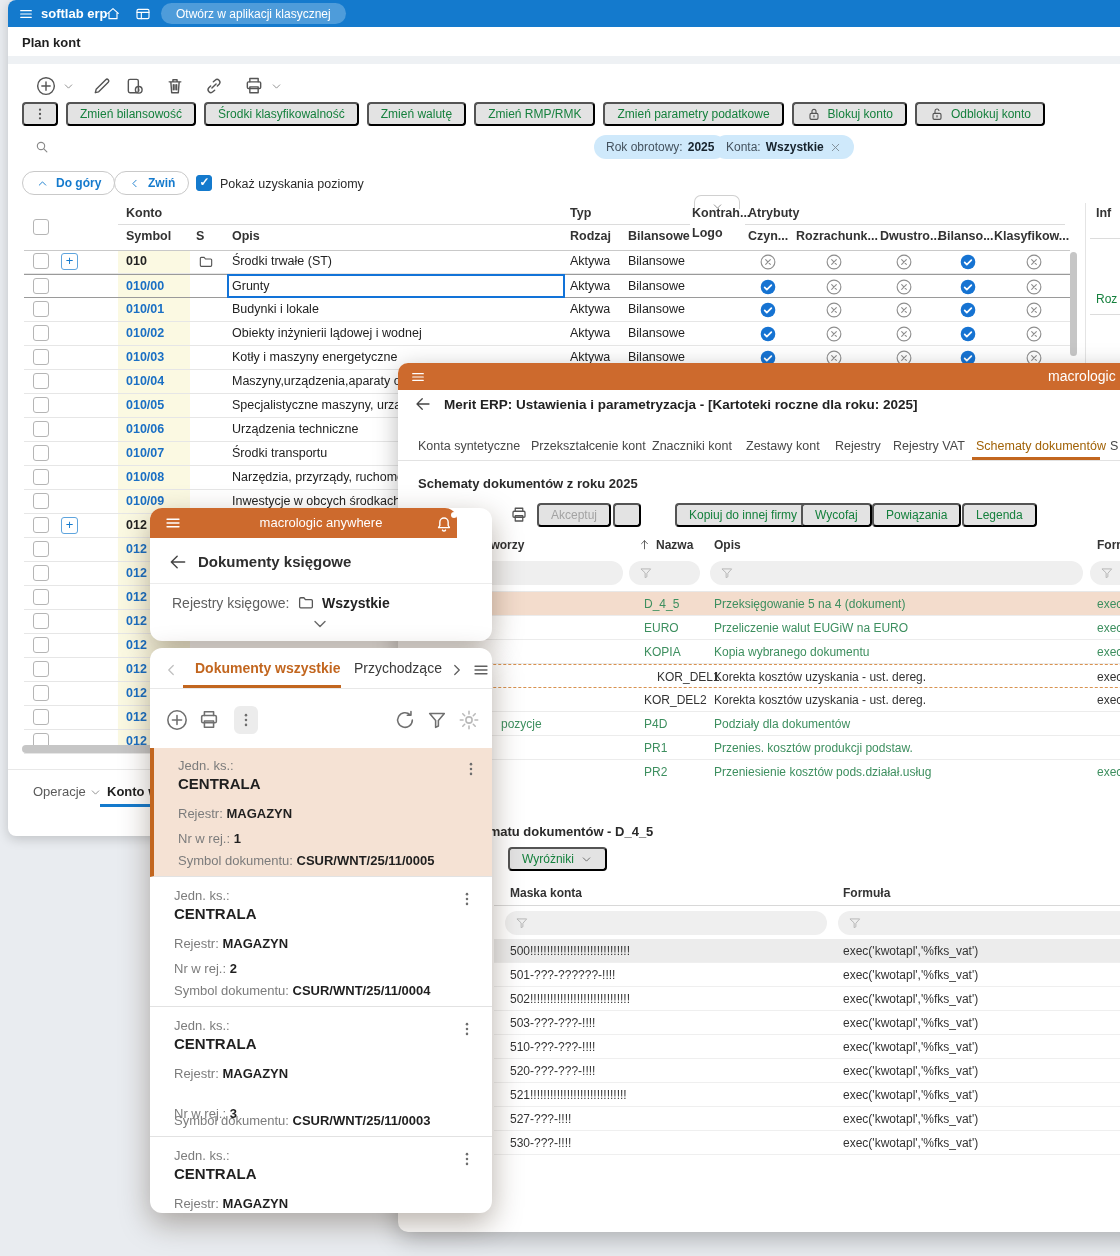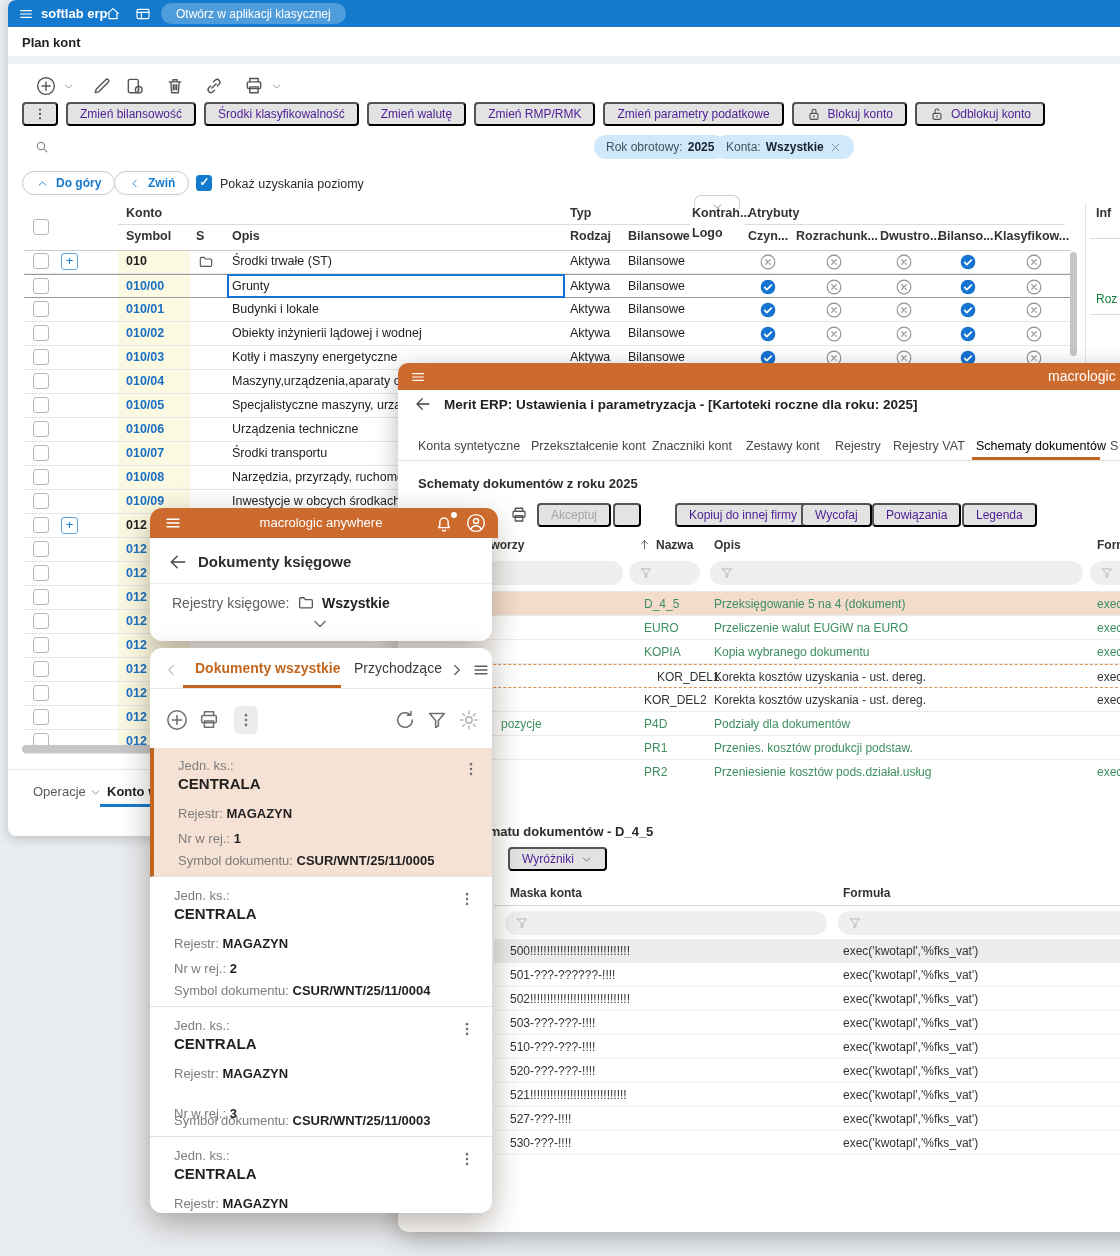--- a/index.html
+++ b/index.html
@@ -6,21 +6,21 @@
 body{font-family:"Liberation Sans",sans-serif;background:#e9ecf0}
 #stage{position:relative;width:1120px;height:1256px;background:#e9ecf0;overflow:hidden}
 .ab{position:absolute;white-space:nowrap}
 .win{position:absolute;background:#fff}
 svg.ic{display:block;fill:none;stroke:currentColor;stroke-width:1.7;stroke-linecap:round;stroke-linejoin:round}
 svg.ic.inl{display:inline-block;vertical-align:-3px}
 .i13{width:13px;height:13px}.i14{width:14px;height:14px}.i16{width:16px;height:16px}.i18{width:18px;height:18px}.i20{width:20px;height:20px}.i22{width:22px;height:22px}
 .cb{position:absolute;width:16px;height:16px;border:1.5px solid #b5b5b5;border-radius:3px;background:#fff}
 .cb.on{background:#147acd;border-color:#147acd}
 .cb.on::after{content:"✓";color:#fff;font-size:12px;font-weight:bold;position:absolute;left:2.5px;top:-1px}
-.gbtn{display:inline-flex;align-items:center;gap:6px;justify-content:center;background:#e3e3e3;border-radius:4px;font-size:12px;color:#4c1d95;height:24px;padding:0 12px;white-space:nowrap}
+.gbtn{display:inline-flex;align-items:center;gap:6px;justify-content:center;background:#e3e3e3;border-radius:4px;font-size:12px;color:#15803d;height:24px;padding:0 12px;white-space:nowrap}
 .gbtn.dis{color:#a3a3a3}
 .chip{position:absolute;height:24px;background:#cfe9fb;border-radius:12px;display:flex;align-items:center;gap:5px;padding:0 12px;font-size:12px;color:#44525e}
 .chip b{color:#16222c}
 .obtn{position:absolute;height:24px;border:1px solid #c9c9c9;border-radius:12px;display:flex;align-items:center;gap:7px;padding:0 13px;font-size:12px;color:#147acd;background:#fff}
 .hl{position:absolute;background:#dcdcdc;height:1px}
 .vl{position:absolute;background:#e4e4e4;width:1px}
 .trow{position:absolute;left:16px;width:1046px;height:24px;border-bottom:1px solid #e6e6e6;font-size:12.5px;color:#222}
 .trow .c{position:absolute;top:4px}
 .sym{position:absolute;top:4px;left:102px;font-weight:600;color:#1a6fc4}
 .sym.parent{color:#222}
@@ -590,21 +590,21 @@
         </svg>
       </span>
     <span class="ab" style="left:46px;top:34px;font-size:13.5px;font-weight:bold;color:#222">Merit ERP: Ustawienia i parametryzacja - [Kartoteki roczne dla roku: 2025]</span>
 
     <span class="ab" style="left:20px;top:76px;font-size:12.5px;color:#484848">Konta syntetyczne</span>
     <span class="ab" style="left:133px;top:76px;font-size:12.5px;color:#484848">Przekształcenie kont</span>
     <span class="ab" style="left:254px;top:76px;font-size:12.5px;color:#484848">Znaczniki kont</span>
     <span class="ab" style="left:348px;top:76px;font-size:12.5px;color:#484848">Zestawy kont</span>
     <span class="ab" style="left:437px;top:76px;font-size:12.5px;color:#484848">Rejestry</span>
     <span class="ab" style="left:495px;top:76px;font-size:12.5px;color:#484848">Rejestry VAT</span>
-    <span class="ab" style="left:578px;top:76px;font-size:12.5px;color:#000000">Schematy dokumentów</span>
+    <span class="ab" style="left:578px;top:76px;font-size:12.5px;color:#a16207">Schematy dokumentów</span>
     <span class="ab" style="left:712px;top:76px;font-size:12.5px;color:#484848">S</span>
     <div class="ab" style="left:574px;top:94px;width:128px;height:3px;background:#c2661f"></div>
     <div class="hl" style="left:0;top:97px;width:780px;background:#e2e2e2"></div>
 
     <span class="ab" style="left:20px;top:113px;font-size:13px;font-weight:bold;color:#2a2a2a">Schematy dokumentów z roku 2025</span>
     <span class="ab" style="left:112px;top:143px;color:#555">
         <svg class="ic i18">
           <use href="#i-print"></use>
         </svg>
       </span>
@@ -740,21 +740,21 @@
       <span class="c" style="left:16px">527-???-!!!!</span>
       <span class="c" style="left:349px">exec('kwotapl','%fks_vat')</span>
     </div>
     <div class="prow" style="top:768px">
       <span class="c" style="left:16px">530-???-!!!!</span>
       <span class="c" style="left:349px">exec('kwotapl','%fks_vat')</span>
     </div>
   </section>
 
   <section class="win" id="mobile-top-card" style="left:150px;top:508px;width:342px;height:133px;border-radius:12px;box-shadow:0 10px 30px rgba(50,30,10,.35)">
-    <div class="ab" style="left:0;top:0;width:348px;height:30px;background:#cd6a2d;border-radius:12px 12px 0 0">
+    <div class="ab" style="left:0;top:0;width:307px;height:30px;background:#cd6a2d;border-radius:12px 12px 0 0">
       <span class="ab" style="left:14px;top:6px;color:#fff">
           <svg class="ic i18">
             <use href="#i-menu"></use>
           </svg>
         </span>
       <span class="ab" style="left:0;top:7px;width:342px;text-align:center;color:#fff;font-size:13px">macrologic anywhere</span>
       <span class="ab" style="left:284px;top:5px;color:#fff">
           <svg class="ic i20">
             <use href="#i-bell"></use>
           </svg>

